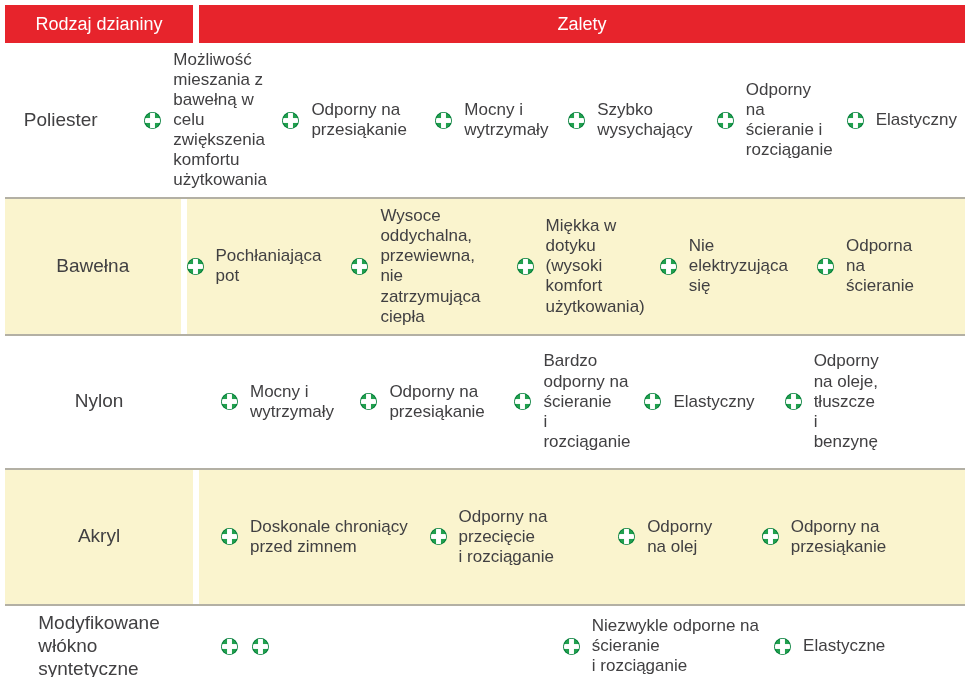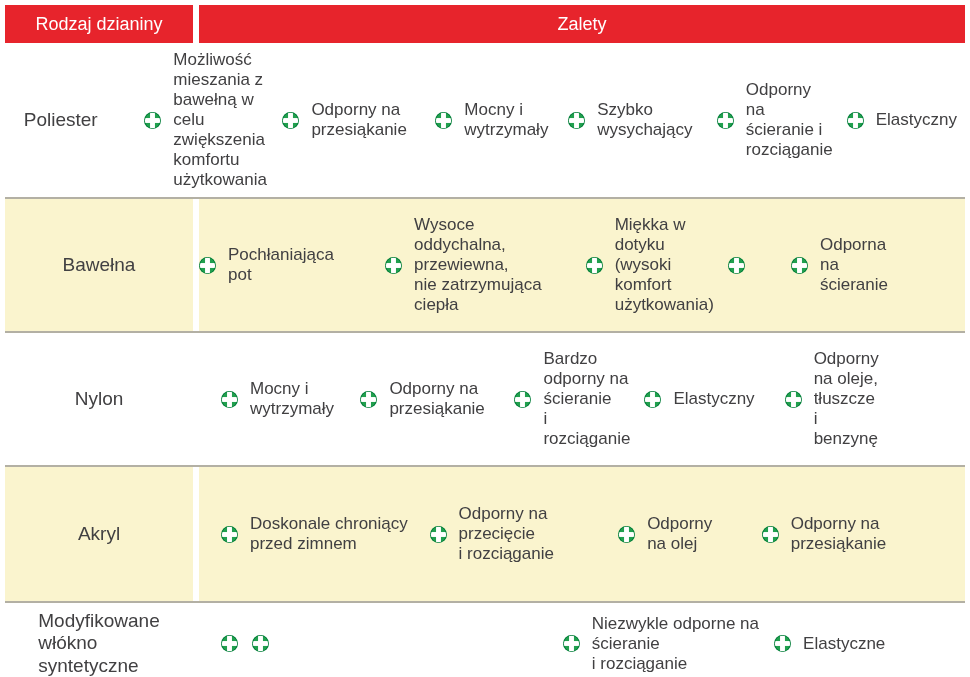--- a/index.html
+++ b/index.html
@@ -248,20 +248,21 @@
       <span class="plus-icon">
         <svg width="17" height="17" viewBox="0 0 18 18" aria-hidden="true">
           <circle cx="9" cy="9" r="9" fill="var(--icon-ring)"></circle>
           <g clip-path="url(#iconClip)">
             <circle cx="9" cy="9" r="8.1" fill="var(--icon-green)"></circle>
             <rect x="-1" y="6.4" width="20" height="5.2" fill="#fff"></rect>
             <rect x="6.4" y="-1" width="5.2" height="20" fill="#fff"></rect>
           </g>
         </svg>
       </span>
+      <span class="adv-text">Nie elektryzująca się</span>
     </div>
   </div>
             <div class="pair">
     <div class="adv-item left">
       <span class="plus-icon">
         <svg width="17" height="17" viewBox="0 0 18 18" aria-hidden="true">
           <circle cx="9" cy="9" r="9" fill="var(--icon-ring)"></circle>
           <g clip-path="url(#iconClip)">
             <circle cx="9" cy="9" r="8.1" fill="var(--icon-green)"></circle>
             <rect x="-1" y="6.4" width="20" height="5.2" fill="#fff"></rect>

